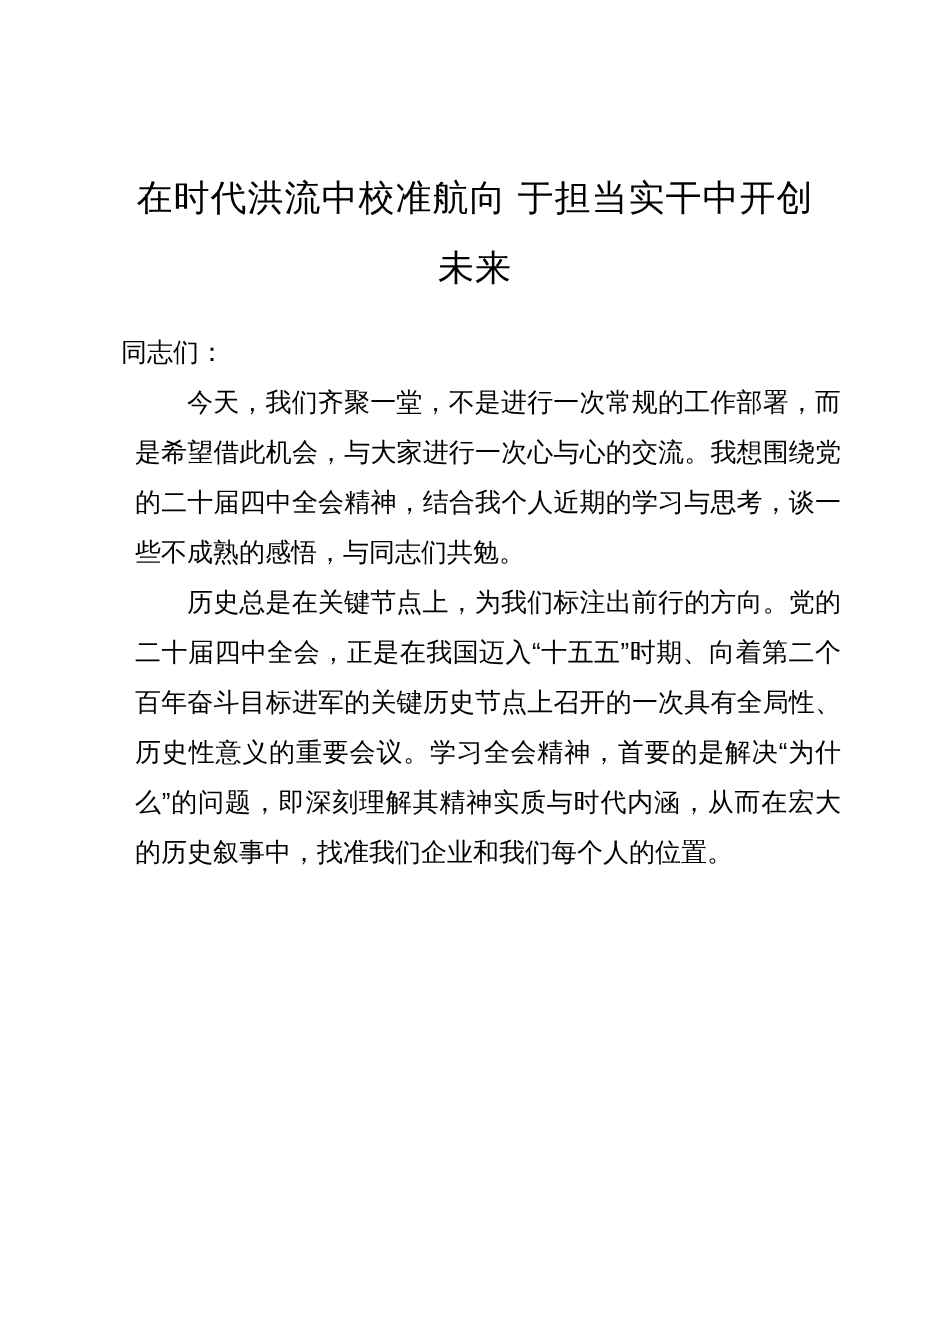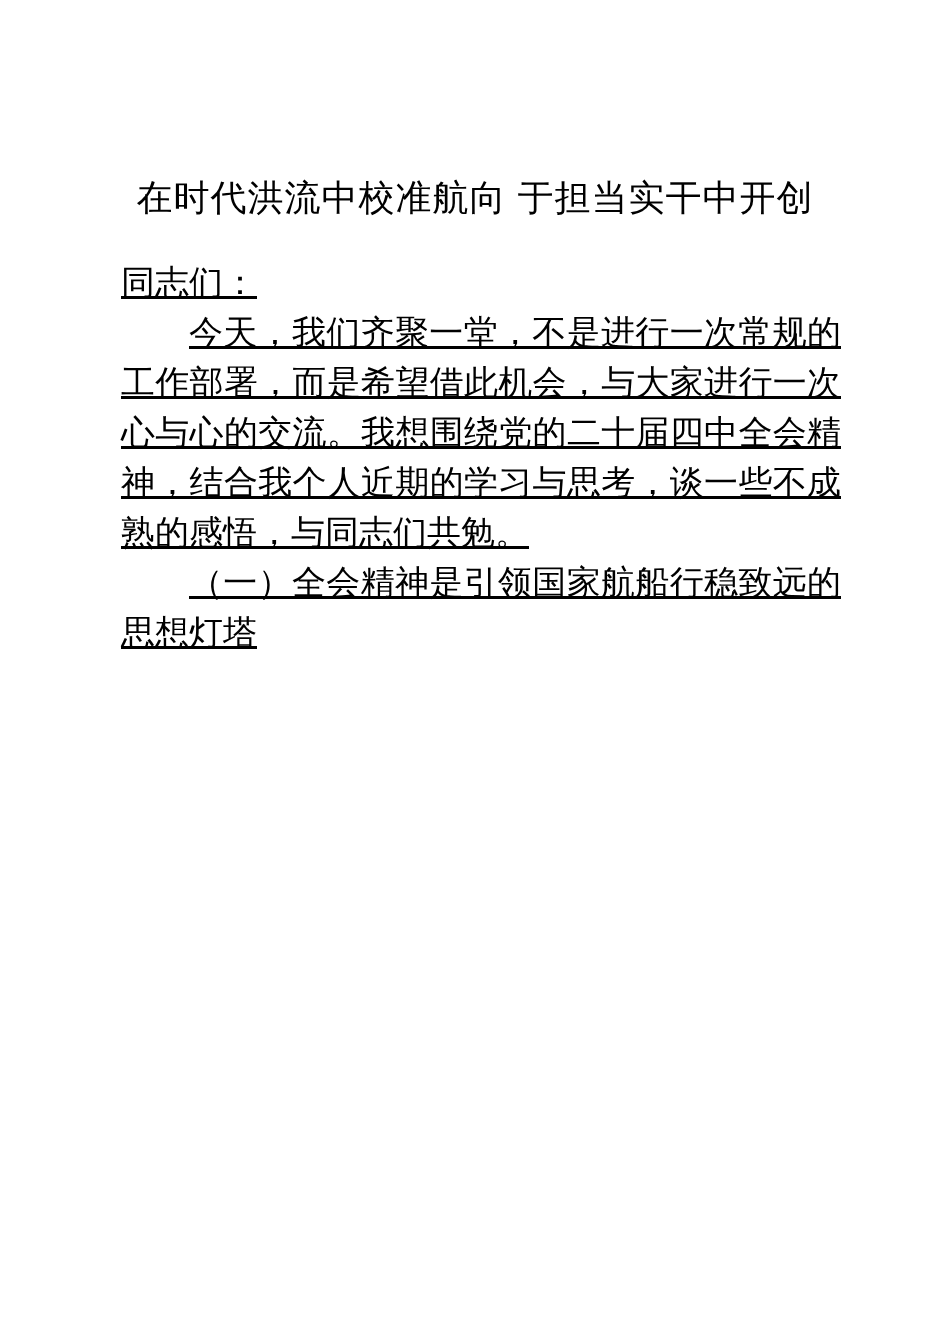--- a/index.html
+++ b/index.html
@@ -25,42 +25,43 @@
     line-height: 70px;
     text-align: center;
     letter-spacing: 1px;
   }
   .title-line {
     display: block;
     white-space: nowrap;
   }
   .doc-body {
     margin: 24px 109px 0 121px;
-    font-size: 34px;
+    font-size: 26px;
     line-height: 50px;
     text-align: justify;
     text-justify: inter-ideograph;
-    text-decoration: underline;
   }
   .para {
     margin: 0;
     padding: 0;
   }
   .para.indent {
     text-indent: 2em;
+    margin-left: 14px;
   }
 </style>
 </head>
 <body>
 
 <div class="page">
 
   <h1 class="doc-title">
     <span class="title-line">在时代洪流中校准航向 于担当实干中开创</span>
+    <span class="title-line">未来</span>
   </h1>
 
   <div class="doc-body">
     <p class="para">同志们：</p>
     <p class="para indent">今天，我们齐聚一堂，不是进行一次常规的工作部署，而是希望借此机会，与大家进行一次心与心的交流。我想围绕党的二十届四中全会精神，结合我个人近期的学习与思考，谈一些不成熟的感悟，与同志们共勉。</p>
-    <p class="para indent">（一）全会精神是引领国家航船行稳致远的思想灯塔</p>
+    <p class="para indent">历史总是在关键节点上，为我们标注出前行的方向。党的二十届四中全会，正是在我国迈入“十五五”时期、向着第二个百年奋斗目标进军的关键历史节点上召开的一次具有全局性、历史性意义的重要会议。学习全会精神，首要的是解决“为什么”的问题，即深刻理解其精神实质与时代内涵，从而在宏大的历史叙事中，找准我们企业和我们每个人的位置。</p>
   </div>
 
 </div>
 
 </body></html>

